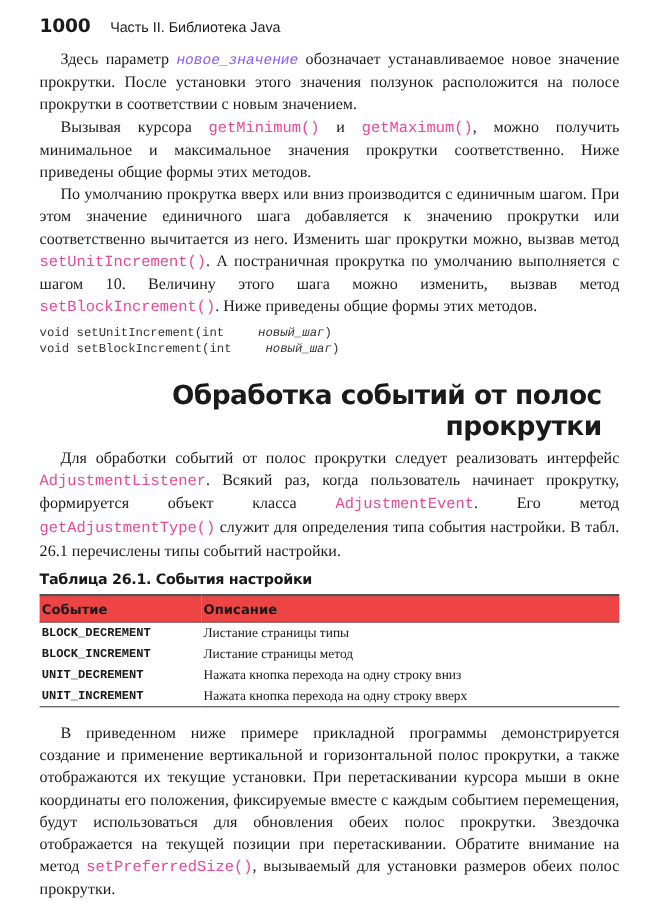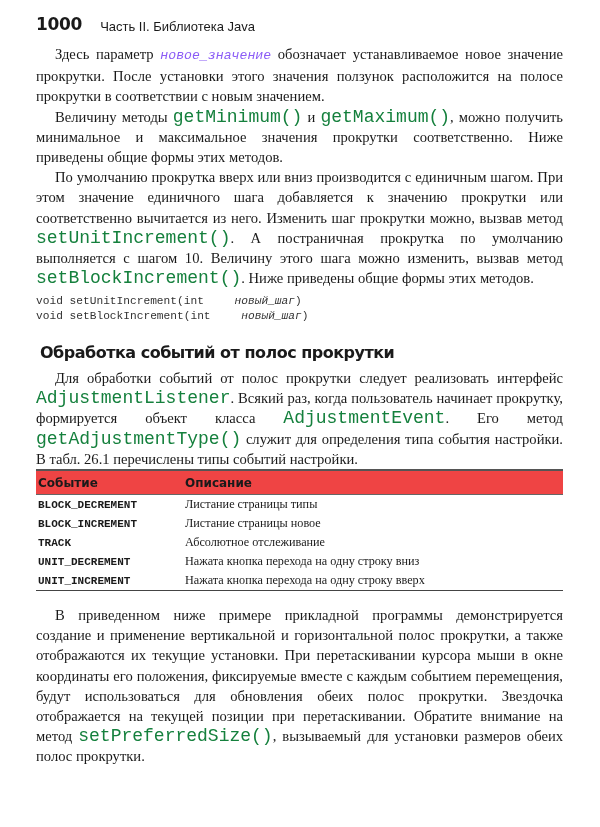--- a/index.html
+++ b/index.html
@@ -1,27 +1,27 @@
 <!DOCTYPE html>
 <html><head>
 <meta charset="utf-8">
 <style>
   html, body { margin: 0; padding: 0; background: #ffffff; }
   body { width: 600px; height: 827px; overflow: hidden; position: relative; color: #1a1a1a; }
   .page { position: absolute; left: 0; top: 0; width: 600px; height: 827px; }
-  .running-head { position: absolute; left: 36px; top: 14px; display: flex; align-items: flex-end; }
+  .running-head { position: absolute; left: 36px; top: 14px; display: flex; align-items: center; }
   .page-num { font-family: "DejaVu Sans", sans-serif; font-weight: bold; font-size: 17px; letter-spacing: -0.3px; }
   .chapter { font-family: "Liberation Sans", sans-serif; font-size: 13px; margin-left: 18px; }
   .body { position: absolute; left: 36px; top: 44px; width: 527px; }
   p.txt { font-family: "Liberation Serif", serif; font-size: 14.6px; line-height: 20.2px; margin: 0; text-align: justify; text-indent: 19px; }
-  .mono { font-family: "Liberation Mono", monospace; font-size: 18px; color: #15803d; }
+  .mono { font-family: "Liberation Mono", monospace; font-size: 14px; color: #ec4899; }
   .mono-i { font-family: "Liberation Mono", monospace; font-size: 13.2px; font-style: italic; color: #8b5cf6; }
   pre.code { font-family: "Liberation Mono", monospace; font-size: 11.2px; line-height: 14.3px; margin: 0; color: #333; white-space: pre; }
   .code .it { font-style: italic; padding-left: 24px; }
-  h2.section { font-family: "DejaVu Sans", sans-serif; font-weight: bold; font-size: 16px; letter-spacing: -0.5px; margin: 4px; }
+  h2.section { font-family: "DejaVu Sans", sans-serif; font-weight: bold; font-size: 24px; letter-spacing: -0.5px; margin: 16px; text-align: right; }
   .tcap { font-family: "DejaVu Sans", sans-serif; font-weight: bold; font-size: 13px; letter-spacing: -0.3px; margin: 0; }
   table.ev { border-collapse: collapse; width: 527px; }
   table.ev thead th { background: #ef4444; border-top: 2px solid #555; border-bottom: 1px solid #666; font-family: "DejaVu Sans", sans-serif; font-weight: bold; font-size: 12px; text-align: left; padding: 4px 0 3px 2px; height: 16px; }
   table.ev tbody td { font-size: 12.2px; padding: 0 0 0 2px; height: 19px; }
   table.ev tbody td.c1 { font-family: "Liberation Mono", monospace; font-weight: bold; font-size: 11px; width: 145px; }
   table.ev tbody td.c2 { font-family: "Liberation Serif", serif; }
   table.ev tbody tr:last-child td { border-bottom: 1.5px solid #444; }
 </style>
 </head>
 <body>
@@ -30,52 +30,49 @@
 
   <div class="running-head">
     <span class="page-num">1000</span>
     <span class="chapter">Часть II. Библиотека Java</span>
   </div>
 
   <div class="body">
 
     <p class="txt"><span>Здесь параметр </span><span class="mono-i">новое_значение</span><span> обозначает устанавливаемое новое значение прокрутки. После установки этого значения ползунок расположится на полосе прокрутки в соответствии с новым значением.</span></p>
 
-    <p class="txt"><span>Величину методы </span><span class="mono">getMinimum()</span><span> и </span><span class="mono">getMaximum()</span><span>, можно получить минимальное и максимальное значения прокрутки соответственно. Ниже приведены общие формы этих методов.</span></p>
+    <p class="txt"><span>Вызывая курсора </span><span class="mono">getMinimum()</span><span> и </span><span class="mono">getMaximum()</span><span>, можно получить минимальное и максимальное значения прокрутки соответственно. Ниже приведены общие формы этих методов.</span></p>
 
 
     <p class="txt"><span>По умолчанию прокрутка вверх или вниз производится с единичным шагом. При этом значение единичного шага добавляется к значению прокрутки или соответственно вычитается из него. Изменить шаг прокрутки можно, вызвав метод </span><span class="mono">setUnitIncrement()</span><span>. А постраничная прокрутка по умолчанию выполняется с шагом 10. Величину этого шага можно изменить, вызвав метод </span><span class="mono">setBlockIncrement()</span><span>. Ниже приведены общие формы этих методов.</span></p>
 
     <pre class="code" style="margin-top:6px;"><span>void setUnitIncrement(int </span><span class="it">новый_шаг</span><span>)</span>
 <span>void setBlockIncrement(int </span><span class="it">новый_шаг</span><span>)</span></pre>
 
     <h2 class="section" style="margin-top:20px;margin-bottom:6px;">Обработка событий от полос прокрутки</h2>
 
     <p class="txt"><span>Для обработки событий от полос прокрутки следует реализовать интерфейс </span><span class="mono">AdjustmentListener</span><span>. Всякий раз, когда пользователь начинает прокрутку, формируется объект класса </span><span class="mono">AdjustmentEvent</span><span>. Его метод </span><span class="mono">getAdjustmentType()</span><span> служит для определения типа события настройки. В табл. 26.1 перечислены типы событий настройки.</span></p>
 
+    <p class="tcap" style="margin-top:9px;margin-bottom:5px;">Таблица 26.1. События настройки</p>
 
     <table class="ev">
       <thead>
         <tr>
           <th>Событие</th>
           <th>Описание</th>
         </tr>
       </thead>
       <tbody>
         <tr>
           <td class="c1">BLOCK_DECREMENT</td>
           <td class="c2">Листание страницы типы</td>
         </tr>
         <tr>
           <td class="c1">BLOCK_INCREMENT</td>
-          <td class="c2">Листание страницы новое</td>
-        </tr>
-        <tr>
-          <td class="c1">TRACK</td>
-          <td class="c2">Абсолютное отслеживание</td>
+          <td class="c2">Листание страницы метод</td>
         </tr>
         <tr>
           <td class="c1">UNIT_DECREMENT</td>
           <td class="c2">Нажата кнопка перехода на одну строку вниз</td>
         </tr>
         <tr>
           <td class="c1">UNIT_INCREMENT</td>
           <td class="c2">Нажата кнопка перехода на одну строку вверх</td>
         </tr>
       </tbody>

